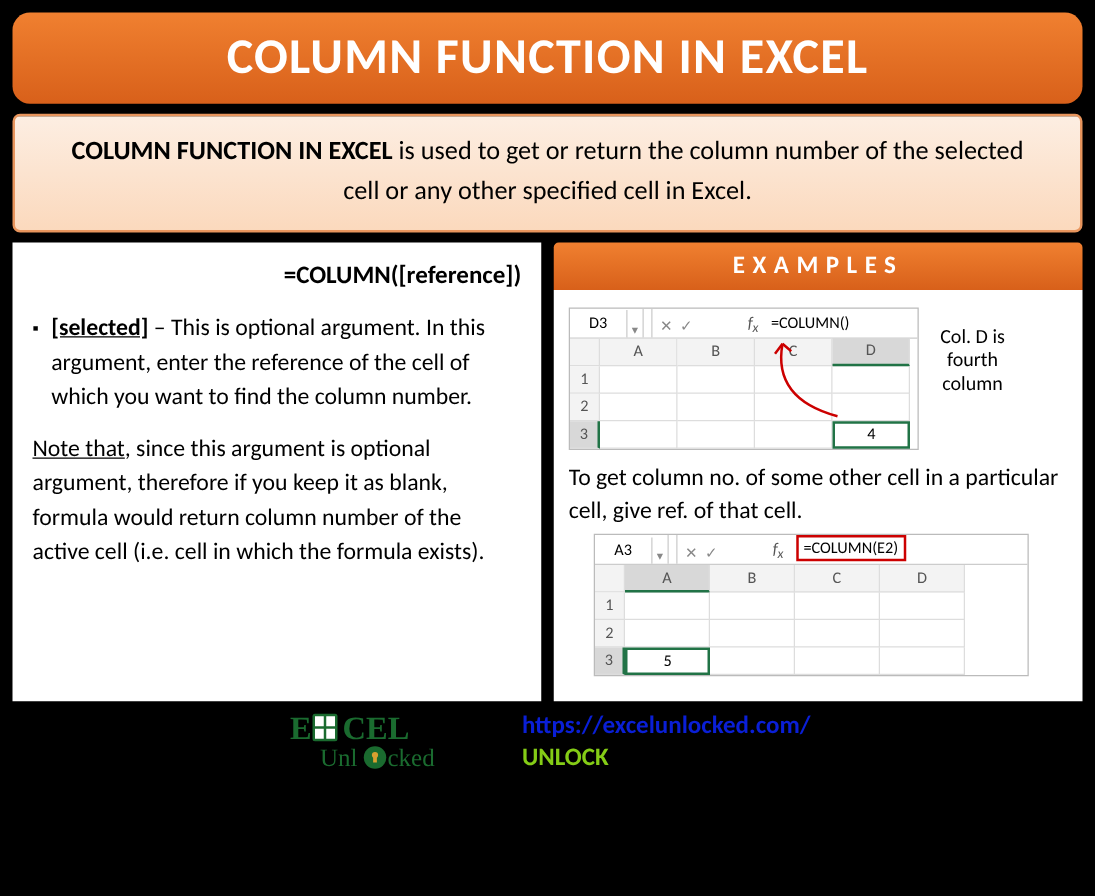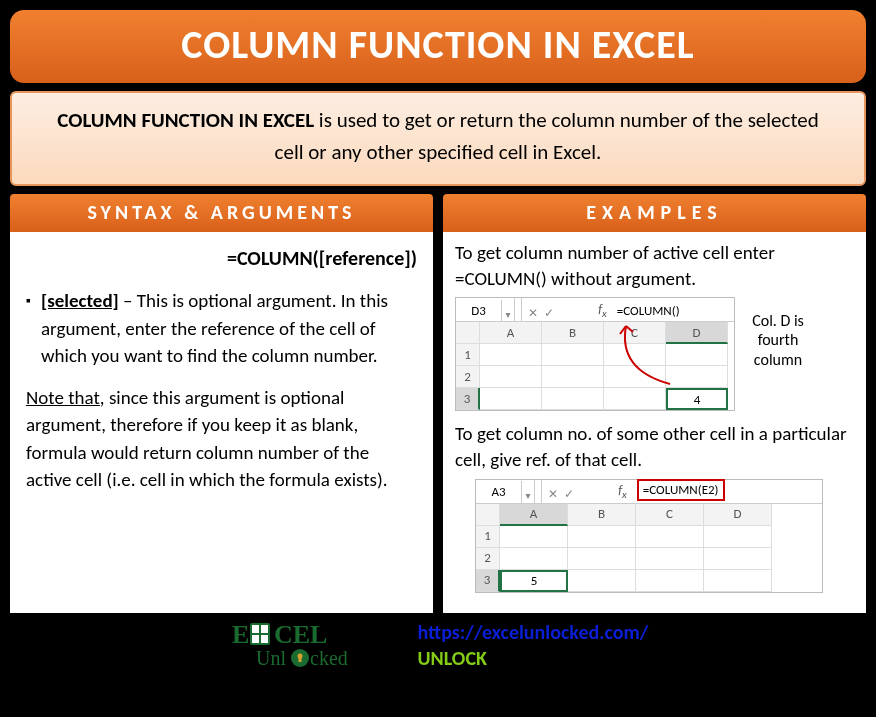--- a/index.html
+++ b/index.html
@@ -118,40 +118,38 @@
   <h1>COLUMN FUNCTION IN EXCEL</h1>
 </div>
 
 <div class="desc-box">
   <strong>COLUMN FUNCTION IN EXCEL</strong><span> is used to get or return the column number of the selected cell or any other specified cell in Excel.</span>
 </div>
 
 <div class="columns">
 
   <div class="col">
-    <div class="col-header">SYNTAX &amp; ARGUMENTS</div>
     <div class="col-body">
       <div class="syntax-line">=COLUMN([reference])</div>
       <div class="bullet-row">
         <div class="bullet-mark">▪</div>
         <div>
           <span class="arg-label">[selected]</span><span> – This is optional argument. In this argument, enter the reference of the cell of which you want to find the column number.</span>
         </div>
       </div>
       <div>
         <span class="note-label">Note that</span><span>, since this argument is optional argument, therefore if you keep it as blank, formula would return column number of the active cell (i.e. cell in which the formula exists).</span>
       </div>
     </div>
   </div>
 
   <div class="col">
     <div class="col-header examples">EXAMPLES</div>
     <div class="ex-body">
 
-      <div>To get column number of active cell enter =COLUMN() without argument.</div>
       <div class="ex1-wrap">
         <div class="mini-sheet" style="width:280px;">
           <div class="formula-row">
             <div class="namebox">D3</div>
             <div class="dd">▾</div>
             <div class="sep"></div>
             <div class="fx-icons">
               <span>✕</span>
               <span>✓</span>
             </div>

